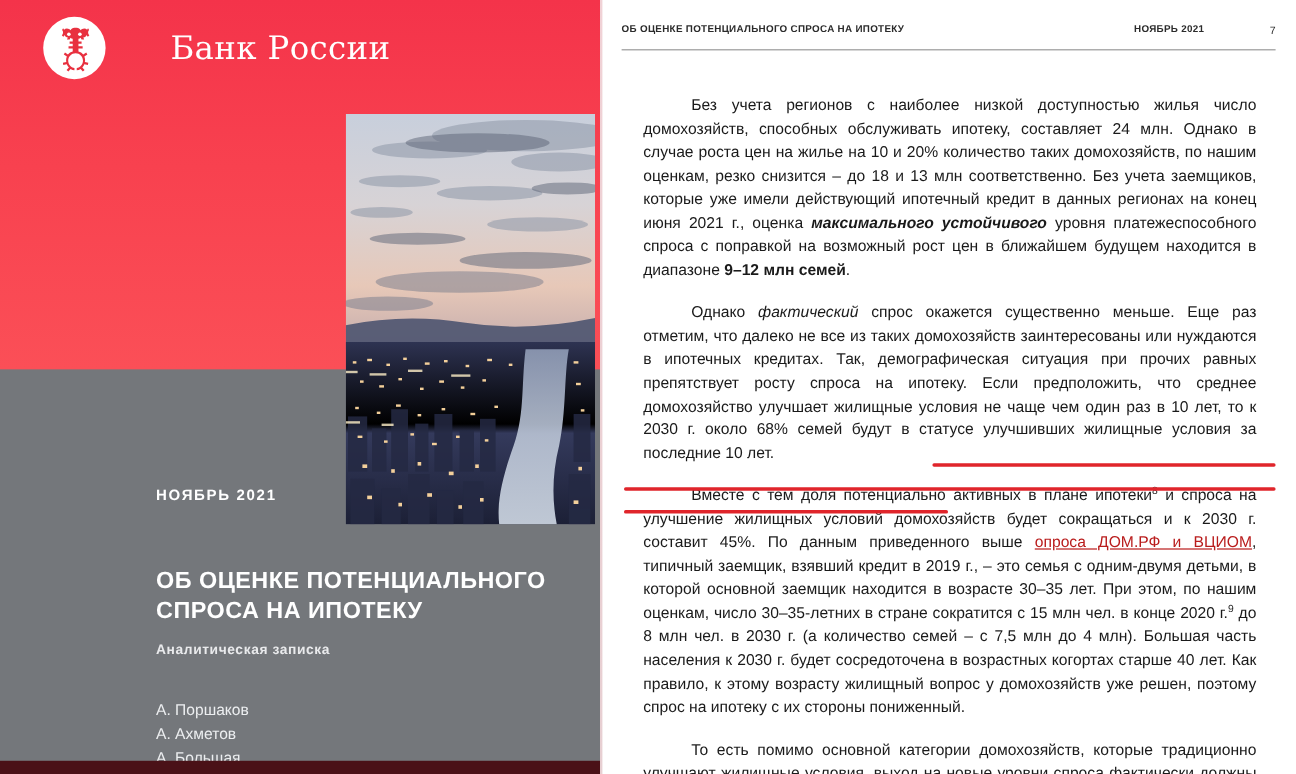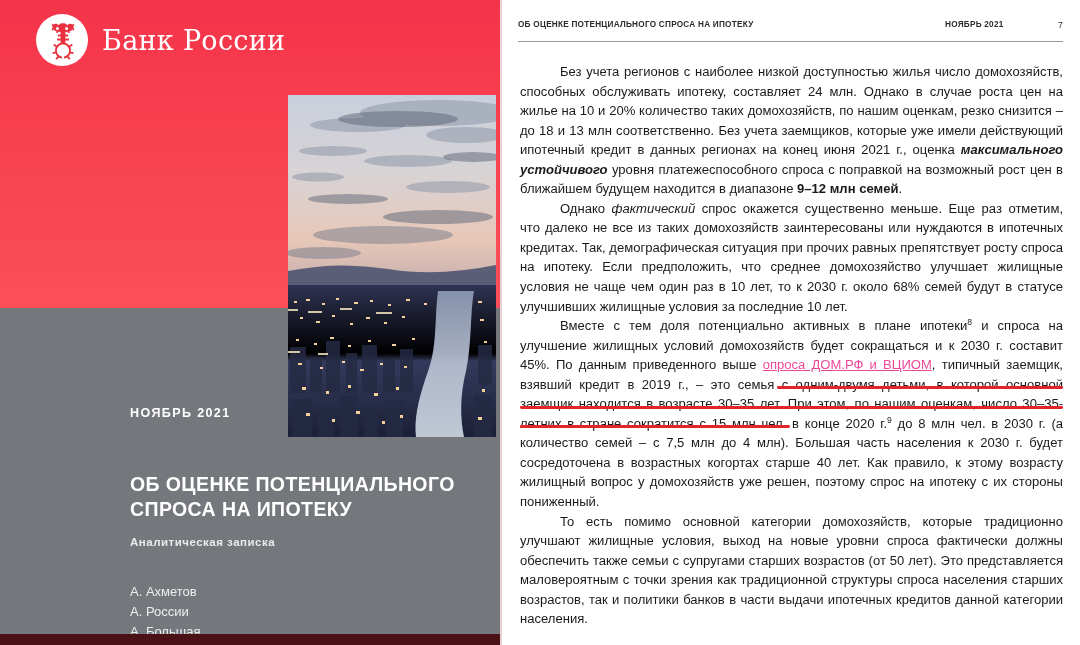--- a/index.html
+++ b/index.html
@@ -17,21 +17,21 @@
     background:linear-gradient(180deg,#f4334a 0%,#f8414f 45%,#fb4f57 100%);}
   .cover-gray{position:absolute;left:0;top:308px;width:500px;height:337px;background:#74777b;}
   .cover-bottombar{position:absolute;left:0;top:634px;width:500px;height:11px;background:#4a1117;}
 
   
   .logo-wrap{position:absolute;left:36px;top:14px;display:flex;align-items:center;gap:14px;}
   .logo-emblem{width:52px;height:52px;border-radius:50%;background:#ffffff;
     display:flex;align-items:center;justify-content:center;flex:0 0 auto;}
   .logo-emblem svg{display:block;}
   .logo-text{color:#ffffff;font-size:27px;letter-spacing:.3px;
-    font-family:"DejaVu Serif","Liberation Serif",serif;font-weight:400;white-space:nowrap;}
+    font-family:"DejaVu Serif","Liberation Serif",serif;font-weight:400;white-space:nowrap;margin-left:40px;}
 
   
   .photo{position:absolute;left:288px;top:95px;width:208px;height:342px;overflow:hidden;}
   .photo svg{display:block;width:208px;height:342px;}
 
   
   .cover-date{position:absolute;left:130px;top:406px;color:#ffffff;font-size:12.5px;
     font-weight:bold;letter-spacing:1.4px;}
   .cover-title{position:absolute;left:130px;top:472px;width:330px;color:#ffffff;
     font-size:19.5px;font-weight:bold;line-height:1.28;letter-spacing:.4px;}
@@ -49,25 +49,25 @@
   .doc-head-title{font-size:8.2px;font-weight:bold;color:#2b2b2b;letter-spacing:.25px;
     flex:1 1 auto;white-space:nowrap;}
   .doc-head-date{font-size:8.2px;font-weight:bold;color:#2b2b2b;letter-spacing:.25px;
     width:96px;text-align:left;flex:0 0 auto;}
   .doc-head-page{font-size:8.8px;color:#2b2b2b;width:22px;text-align:right;flex:0 0 auto;}
   .doc-rule{position:absolute;left:18px;top:41px;width:545px;height:1px;background:#9a9a9a;}
 
   .body-text{position:absolute;left:20px;top:62px;width:543px;
     font-size:13.05px;line-height:19.55px;color:#1a1a1a;text-align:justify;
     text-justify:inter-word;}
-  .body-text p{margin:0;text-indent:40px;}
+  .body-text p{margin:16px;text-indent:40px;}
   .body-text b{font-weight:bold;}
   .body-text i{}
   .body-text .bi{font-weight:bold;font-style:italic;}
-  .lnk{color:#ec4899;text-decoration:underline;}
+  .lnk{color:#b91c1c;text-decoration:underline;}
   .fn{font-size:8.6px;vertical-align:super;line-height:0;}
 
   
   .annot{position:absolute;background:#e0252b;height:2.6px;border-radius:1.4px;}
   .annot.a1{left:277px;top:386px;width:286px;}
   .annot.a2{left:20px;top:406px;width:543px;}
   .annot.a3{left:20px;top:425px;width:270px;}
 
   .page-edge{position:absolute;left:500px;top:0;width:2px;height:645px;
     background:linear-gradient(180deg,#f0d2d6,#e7cfd2);}
@@ -221,22 +221,22 @@
           <rect x="0" y="256" width="12" height="2"></rect>
           <rect x="30" y="258" width="10" height="2"></rect>
         </g>
       </svg>
     </div>
 
     <div class="cover-date">НОЯБРЬ 2021</div>
     <div class="cover-title">ОБ ОЦЕНКЕ ПОТЕНЦИАЛЬНОГО СПРОСА НА ИПОТЕКУ</div>
     <div class="cover-kind">Аналитическая записка</div>
     <div class="cover-authors">
+      <div>А. Поршаков</div>
       <div>А. Ахметов</div>
-      <div>А. России</div>
       <div>А. Большая</div>
       <div>Д. Чернядьев</div>
     </div>
 
     <div class="cover-bottombar"></div>
   </div>
 
   <div class="page">
     <div class="page-inner">
 

